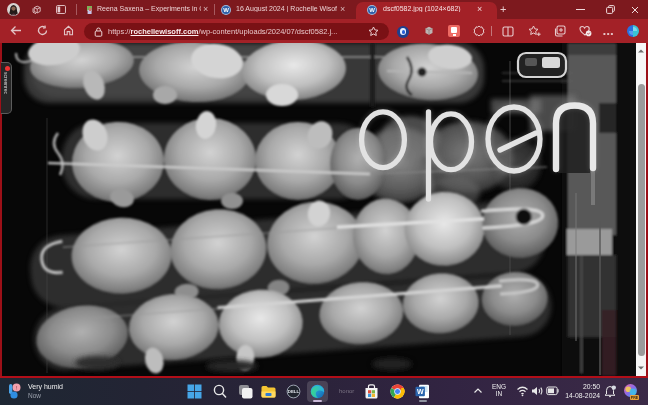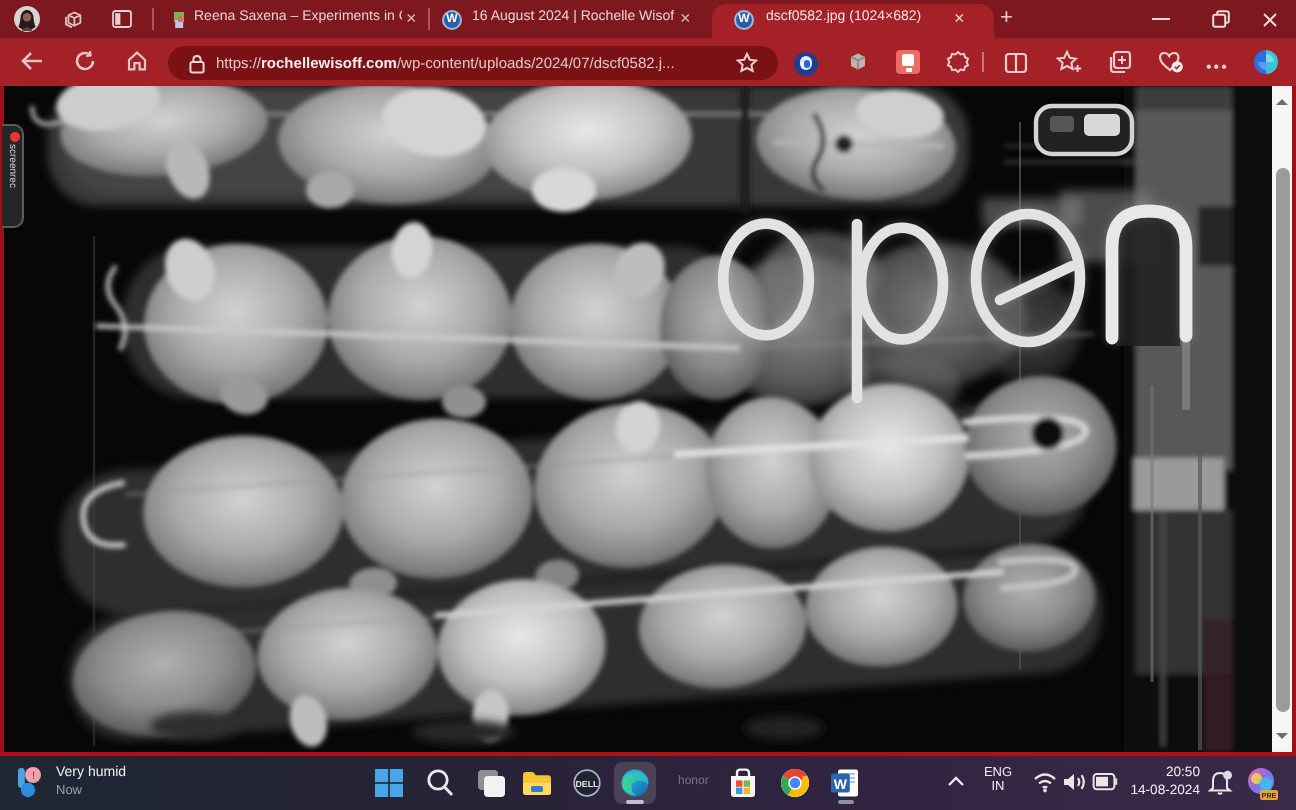--- a/index.html
+++ b/index.html
@@ -70,21 +70,21 @@
   <path d="M8 0.5 L8.3 2.7 L6.1 3.1" fill="none" stroke="#e2c4c6" stroke-width="1.1"></path>
 </svg>
 <svg class="abs" style="left:63px;top:25px" width="11" height="11" viewBox="0 0 11 11">
   <path d="M1.5 5 L5.5 1.3 L9.5 5 L9.5 9.7 L6.8 9.7 L6.8 6.6 L4.2 6.6 L4.2 9.7 L1.5 9.7 Z" fill="none" stroke="#e2c4c6" stroke-width="1.1"></path>
 </svg>
 <div class="abs" style="left:84px;top:23px;width:305px;height:17px;border-radius:8.5px;background:#7a1115;"></div>
 <svg class="abs" style="left:94px;top:26.5px" width="9" height="10" viewBox="0 0 9 10">
   <rect x="1.2" y="4" width="6.6" height="5.2" rx="1" fill="none" stroke="#ecd5d6" stroke-width="1"></rect>
   <path d="M2.7 4 L2.7 2.8 Q2.7 1 4.5 1 Q6.3 1 6.3 2.8 L6.3 4" fill="none" stroke="#ecd5d6" stroke-width="1"></path>
 </svg>
-<div class="abs" style="left:108px;top:27px;font-size:7.5px;color:#e7c6c8;white-space:nowrap;">https://<span style="color:#fbeced;font-weight:bold;">rochellewisoff.com</span>/wp-content/uploads/2024/07/dscf0582.j...</div>
+<div class="abs" style="left:108px;top:27px;font-size:7.5px;color:#e7c6c8;white-space:nowrap;">https://<span style="color:#fbeced;font-weight:bold;text-decoration:underline;">rochellewisoff.com</span>/wp-content/uploads/2024/07/dscf0582.j...</div>
 <svg class="abs" style="left:368px;top:26px" width="11" height="11" viewBox="0 0 11 11">
   <path d="M5.5 1 L6.9 3.9 L10 4.3 L7.7 6.4 L8.3 9.5 L5.5 8 L2.7 9.5 L3.3 6.4 L1 4.3 L4.1 3.9 Z" fill="none" stroke="#e9cfd1" stroke-width="1"></path>
 </svg>
 <div class="abs" style="left:397px;top:25.5px;width:12px;height:12px;border-radius:50%;background:#1d3f8f;"></div>
 <div class="abs" style="left:400px;top:28px;width:6px;height:7px;border-radius:3px;background:#e8eefc;"></div>
 <div class="abs" style="left:401.5px;top:29.5px;width:3px;height:4px;border-radius:2px;background:#2a62d8;"></div>
 <svg class="abs" style="left:423px;top:25px" width="12" height="12" viewBox="0 0 12 12">
   <path d="M2.5 3.5 L6 1.8 L9.5 3.5 L9.5 8 L6 9.8 L2.5 8 Z" fill="#bdb4b2"></path>
   <path d="M2.5 3.5 L6 5.2 L9.5 3.5 M6 5.2 L6 9.8" stroke="#8d8482" stroke-width="0.8" fill="none"></path>
 </svg>

